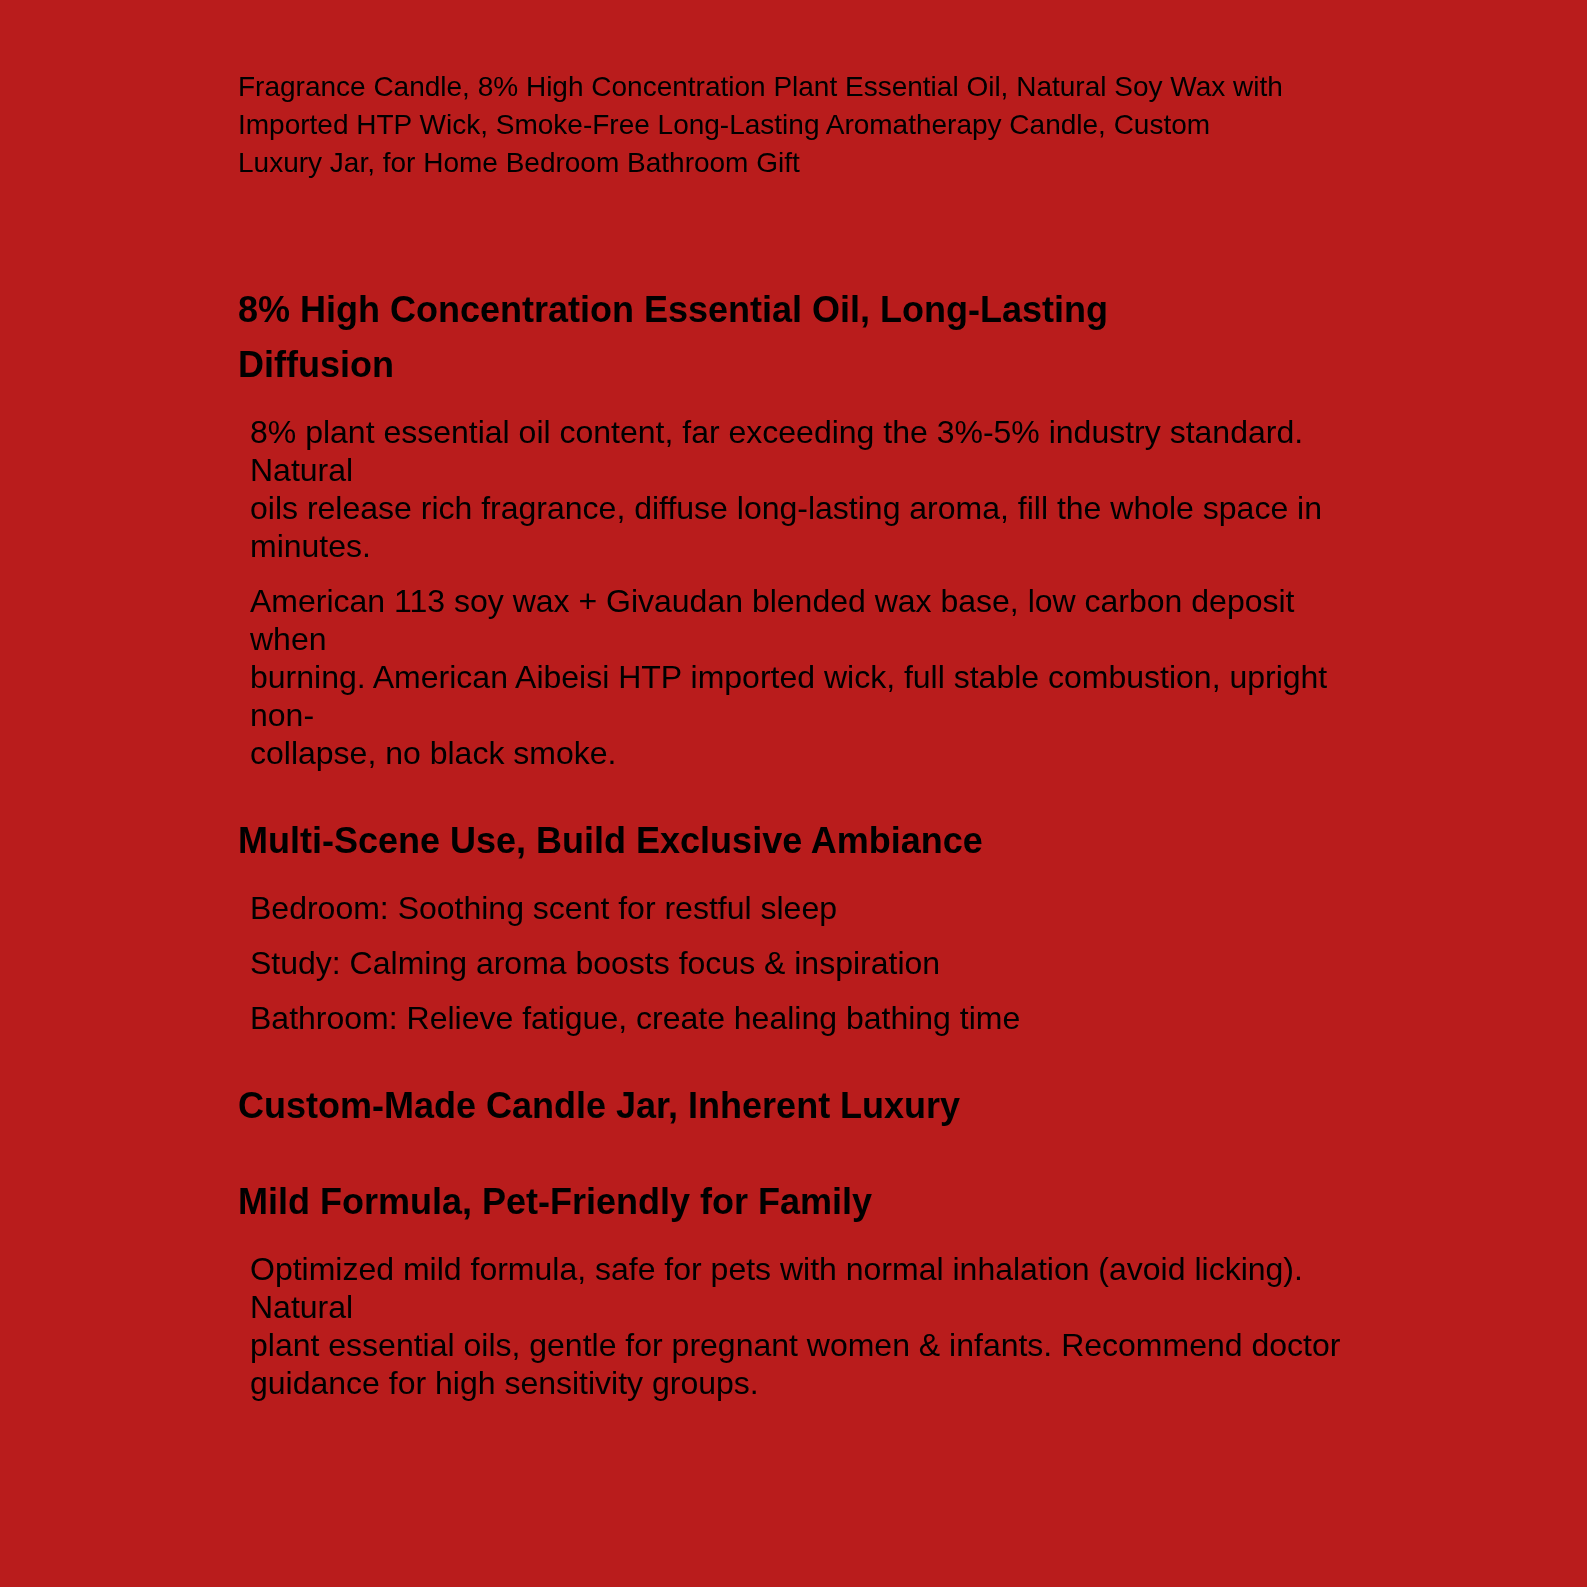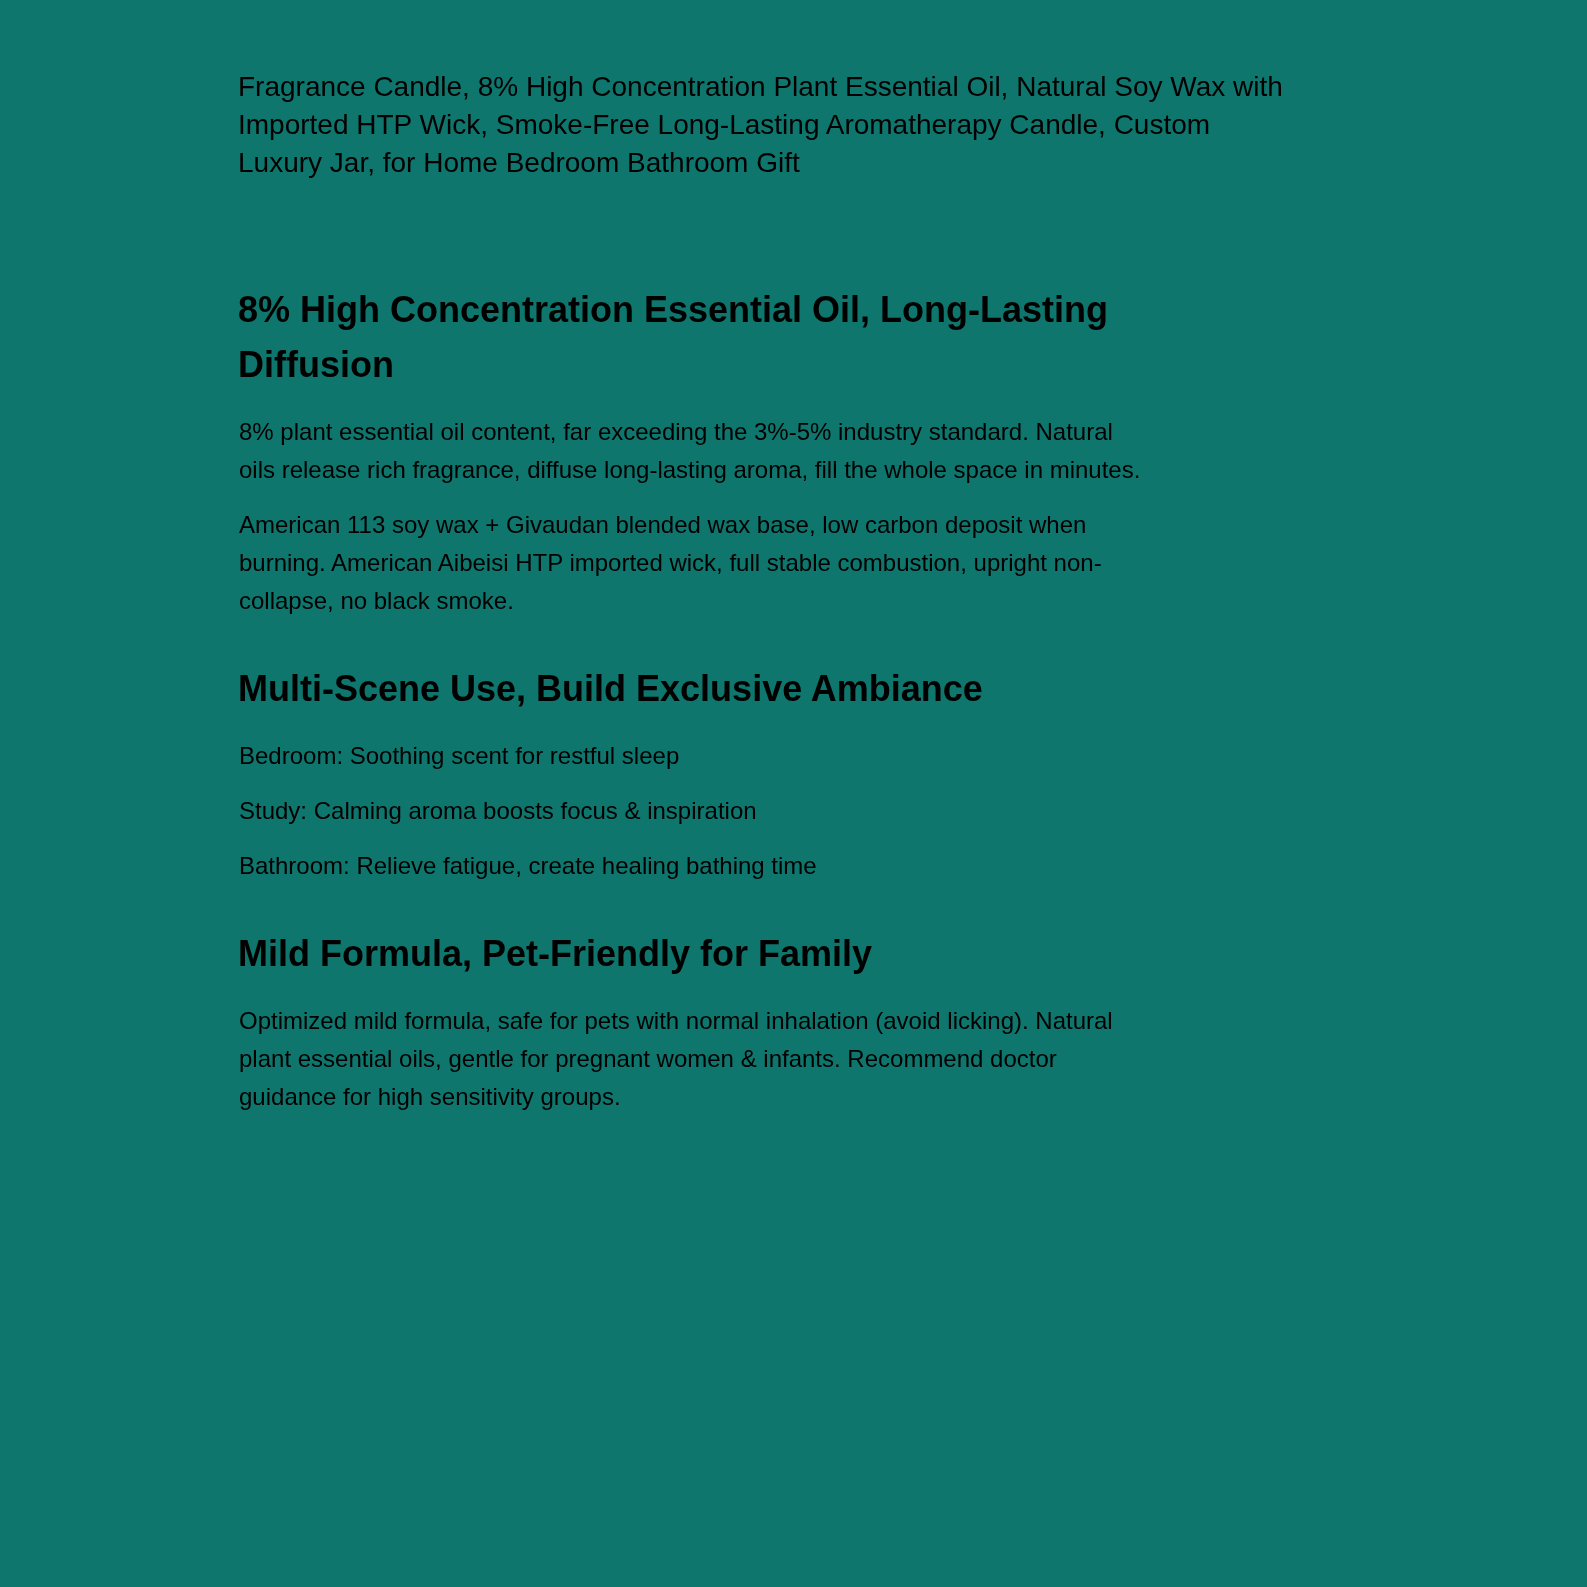--- a/index.html
+++ b/index.html
@@ -11,42 +11,42 @@
     width: 1587px;
     height: 1587px;
     font-family: "Liberation Sans", sans-serif;
     color: #000000;
     overflow: hidden;
   }
   .page {
     box-sizing: border-box;
     width: 1587px;
     height: 1587px;
-    background: #0f766e;
+    background: #b91c1c;
     padding: 68px 238px 0 238px;
   }
   .doc-title {
     font-size: 28px;
     line-height: 38px;
     font-weight: 400;
     margin: 0 0 100px 0;
     white-space: pre-line;
   }
   h2.section-heading {
     font-size: 36px;
     line-height: 55px;
     font-weight: 700;
     margin: 41px 0 21px 0;
     white-space: pre-line;
   }
   p.body-text {
-    font-size: 24px;
+    font-size: 32px;
     line-height: 38px;
     font-weight: 400;
-    margin: 0 0 17px 1px;
+    margin: 0 0 17px 12px;
     white-space: pre-line;
   }
 </style>
 </head>
 <body>
 
 <main class="page">
 
   <p class="doc-title">Fragrance Candle, 8% High Concentration Plant Essential Oil, Natural Soy Wax with
 Imported HTP Wick, Smoke-Free Long-Lasting Aromatherapy Candle, Custom
@@ -59,19 +59,20 @@
 
   <p class="body-text">American 113 soy wax + Givaudan blended wax base, low carbon deposit when
 burning. American Aibeisi HTP imported wick, full stable combustion, upright non-
 collapse, no black smoke.</p>
 
   <h2 class="section-heading">Multi-Scene Use, Build Exclusive Ambiance</h2>
   <p class="body-text">Bedroom: Soothing scent for restful sleep</p>
   <p class="body-text">Study: Calming aroma boosts focus &amp; inspiration</p>
   <p class="body-text">Bathroom: Relieve fatigue, create healing bathing time</p>
 
+  <h2 class="section-heading">Custom-Made Candle Jar, Inherent Luxury</h2>
 
   <h2 class="section-heading">Mild Formula, Pet-Friendly for Family</h2>
   <p class="body-text">Optimized mild formula, safe for pets with normal inhalation (avoid licking). Natural
 plant essential oils, gentle for pregnant women &amp; infants. Recommend doctor
 guidance for high sensitivity groups.</p>
 
 </main>
 
 </body></html>

